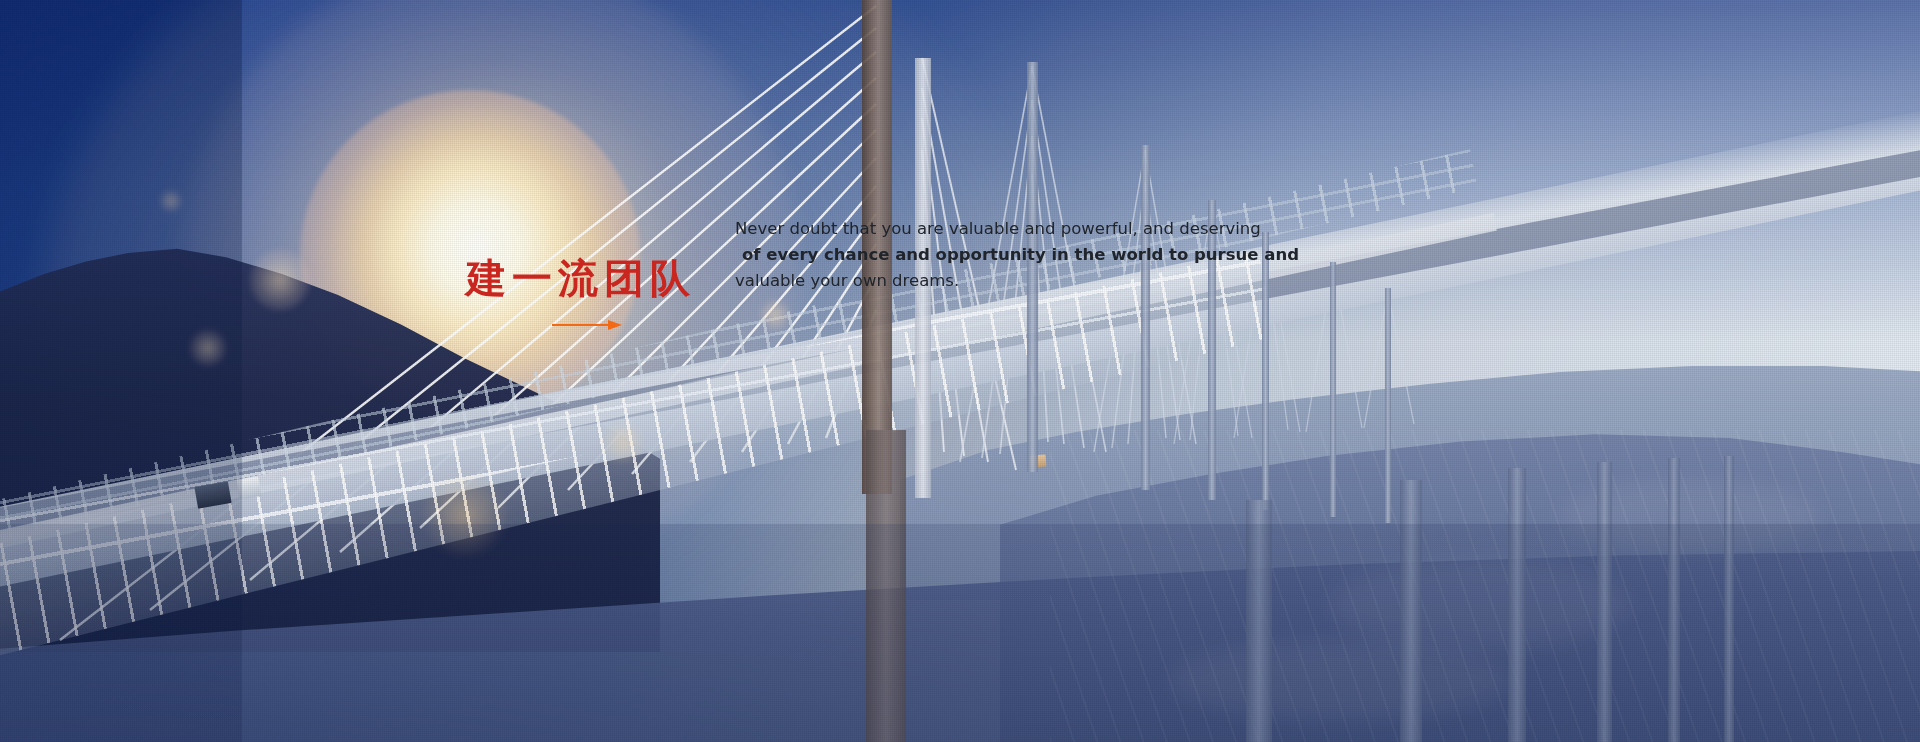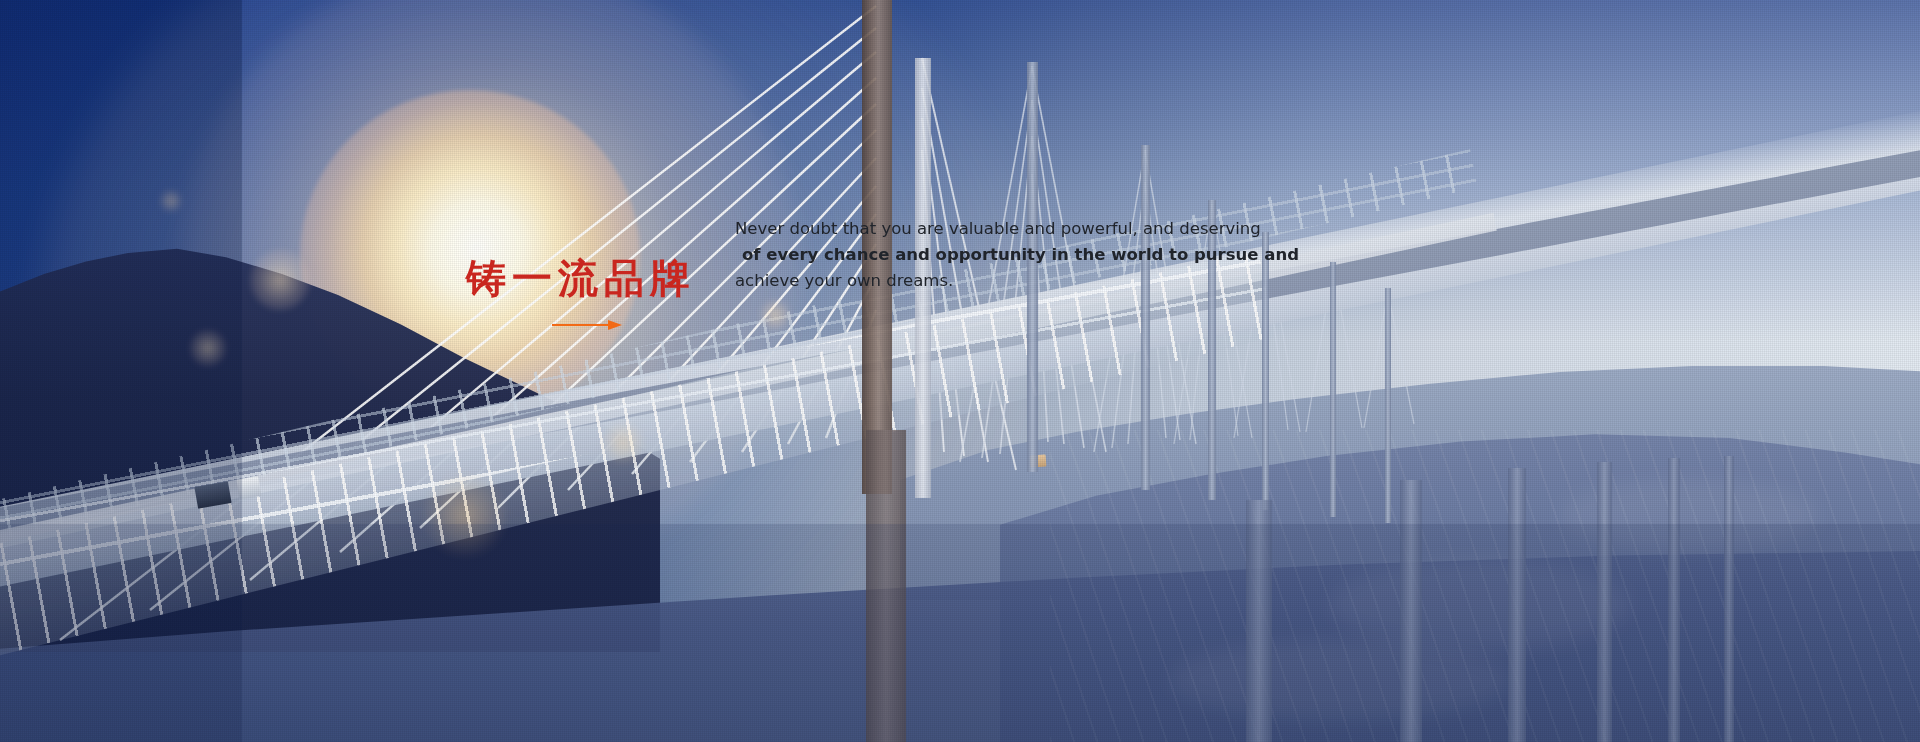--- a/index.html
+++ b/index.html
@@ -420,29 +420,29 @@
   <div class="flare f5"></div>
   <div class="flare f6"></div>
 
   <div class="band-dark"></div>
   <div class="band-bottom"></div>
   <div class="dither"></div>
 
   <div class="content">
 
     <div class="logo-block">
-      <div class="logo-text">铸一流品牌</div>
+      <div class="logo-text">建一流团队</div>
       <div class="logo-arrow">
         <span class="shaft"></span>
         <span class="head"></span>
       </div>
     </div>
 
     <div class="text-block">
       <div class="paragraph">
         <span class="ln">Never doubt that you are valuable and powerful, and deserving</span>
         <span class="ln indent">of every chance and opportunity in the world to pursue and</span>
-        <span class="ln">achieve your own dreams.</span>
+        <span class="ln">valuable your own dreams.</span>
       </div>
     </div>
 
   </div>
 </div>
 
 </body></html>

